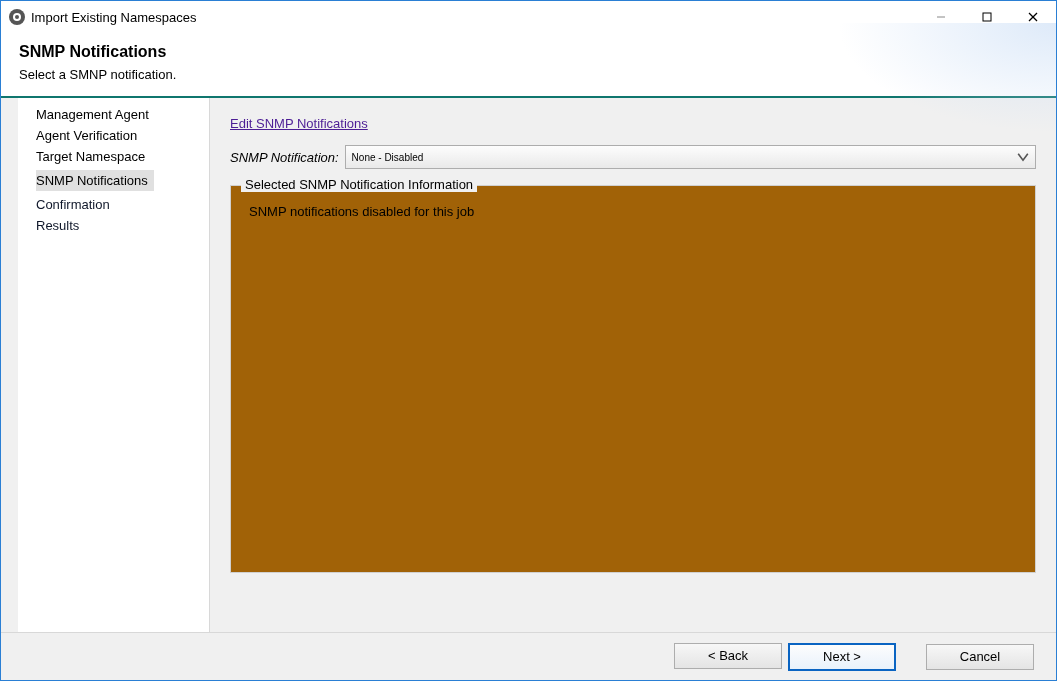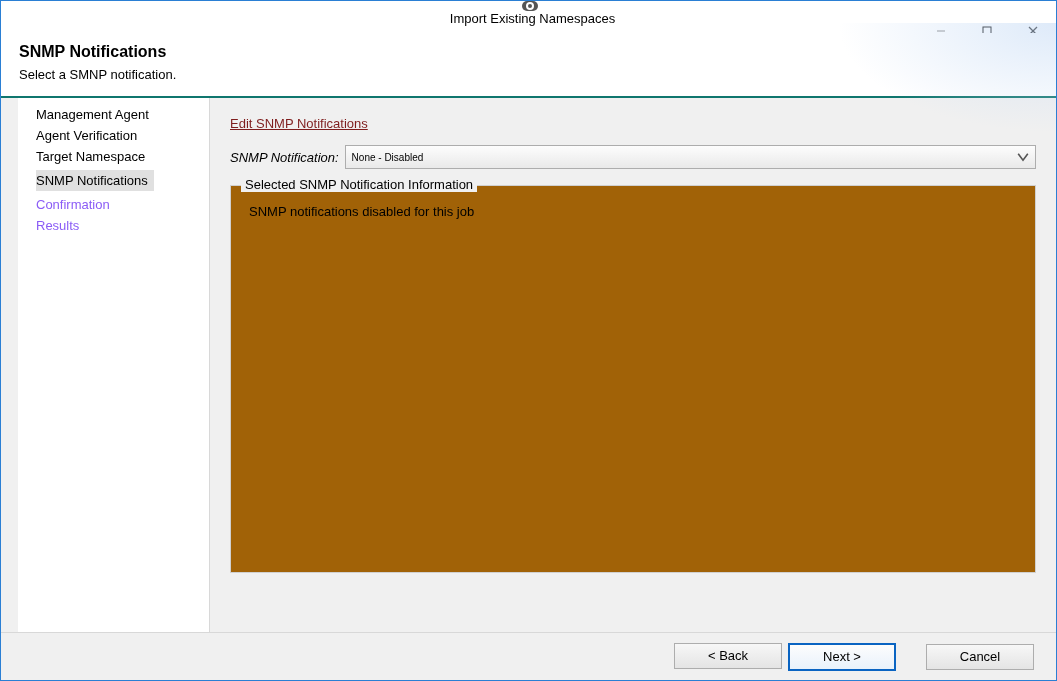--- a/index.html
+++ b/index.html
@@ -9,21 +9,20 @@
     border: 1px solid #2a7fd4;
     background: #fff;
     display: flex; flex-direction: column;
     position: relative;
   }
   .titlebar {
     height: 32px;
     display: flex; align-items: center;
     padding-left: 8px;
     background: #fff;
-    flex-direction: column;
   }
   .titlebar .app-icon {
     width: 16px; height: 16px;
     display: inline-flex; align-items: center; justify-content: center;
     margin-right: 6px;
     background: #555; border-radius: 8px;
   }
   .titlebar .app-icon svg { width: 10px; height: 10px; }
   .titlebar .title { font-size: 13px; }
   .win-controls { margin-left: auto; display: flex; height: 100%; }
@@ -62,31 +61,31 @@
     width: 192px;
     background: #fff;
     border-right: 1px solid #d8d8d8;
     padding-top: 6px;
   }
   .side-item {
     padding: 3px 8px 3px 18px;
     font-size: 13px;
     color: #000;
   }
-  .side-item.disabled { color: #8b5cf6; }
+  .side-item.disabled { color: #0f172a; }
   .side-item.selected { background: #e0e0e0; display:inline-block; padding-right:6px; margin-left:0; }
   .side-item.selected-wrap { padding: 3px 0 3px 18px; }
 
   .content {
     flex: 1;
     padding: 18px 20px 20px 20px;
     position: relative;
   }
   .edit-link {
-    color: #7f1d1d;
+    color: #4c1d95;
     text-decoration: underline;
     font-size: 13px;
   }
   .row {
     display: flex; align-items: center;
     margin-top: 14px;
   }
   .row-label { margin-right: 6px; font-style: italic; }
   .dropdown {
     flex: 1;

